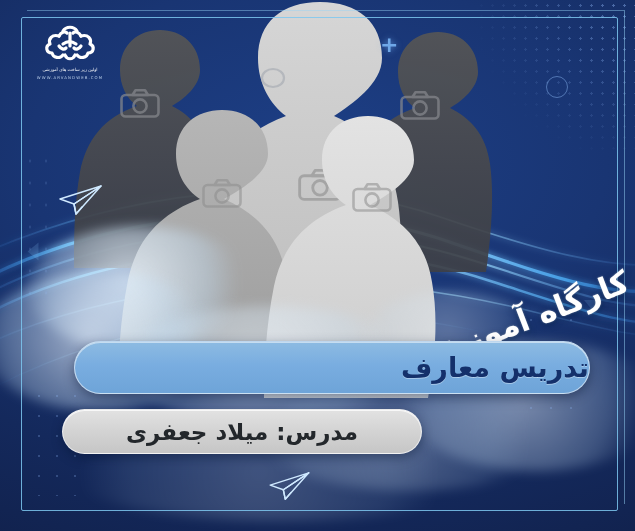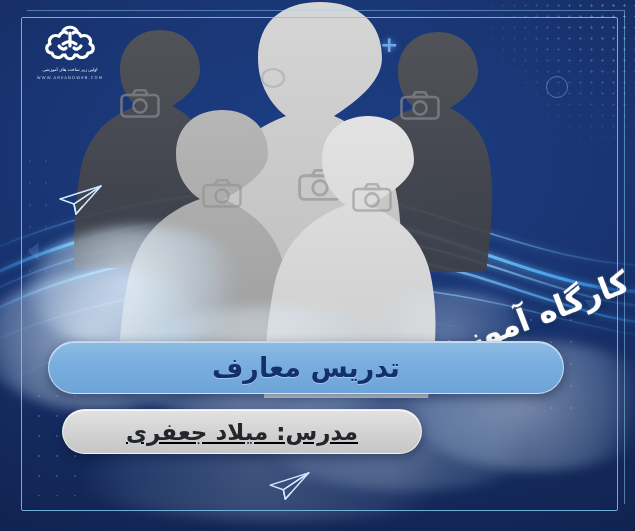--- a/index.html
+++ b/index.html
@@ -102,42 +102,42 @@
     color:#ffffff;
     font-size:31px; font-weight:700;
     direction:rtl;
     text-shadow:0 2px 6px rgba(0,30,70,.65), 0 0 2px rgba(255,255,255,.5);
     white-space:nowrap;
     letter-spacing:-.5px;
   }
 
   
   .title-pill{
-    position:absolute; left:48px; top:341px;
+    position:absolute; left:74px; top:341px;
     width:516px; height:53px;
     border-radius:27px;
     background:linear-gradient(180deg,#8dbbe2 0%, #79ade0 45%, #6ea4d8 100%);
     border:1px solid rgba(255,255,255,.55);
     box-shadow:0 4px 12px rgba(4,18,48,.45), inset 0 1px 0 rgba(255,255,255,.5);
-    display:flex; align-items:center; justify-content:center;
+    display:flex; align-items:center; justify-content:flex-end;
   }
   .title-pill span{
     color:#14306b; font-size:27px; font-weight:700; direction:rtl;
     letter-spacing:0; text-shadow:0 1px 0 rgba(255,255,255,.35);
   }
 
   
   .teacher-pill{
     position:absolute; left:62px; top:409px;
     width:360px; height:45px;
     border-radius:23px;
     background:linear-gradient(180deg,#e2e2e2 0%, #d3d3d3 50%, #c6c6c6 100%);
     border:1px solid rgba(255,255,255,.6);
     box-shadow:0 4px 11px rgba(4,18,48,.42), inset 0 1px 0 rgba(255,255,255,.75);
-    display:flex; align-items:center; justify-content:center;text-decoration:underline;
+    display:flex; align-items:center; justify-content:center;
   }
   .teacher-pill span{
     color:#23272b; font-size:23px; font-weight:700; direction:rtl;
   }
 
   
   .glyph{ position:absolute; pointer-events:none; }
   .plus{
     color:#6fa8e8; font-size:22px; font-weight:700; line-height:1;
     text-shadow:0 0 6px rgba(110,170,240,.7);

